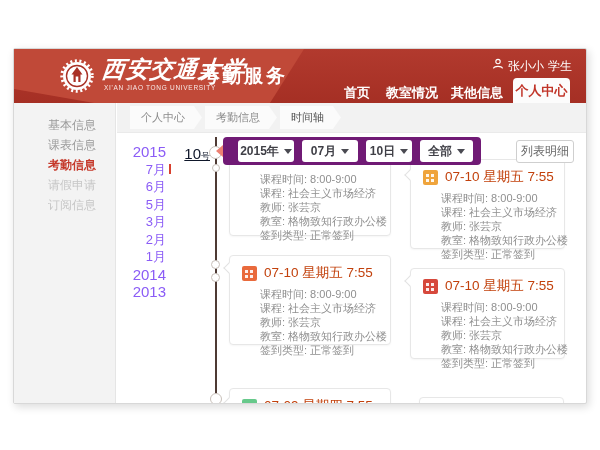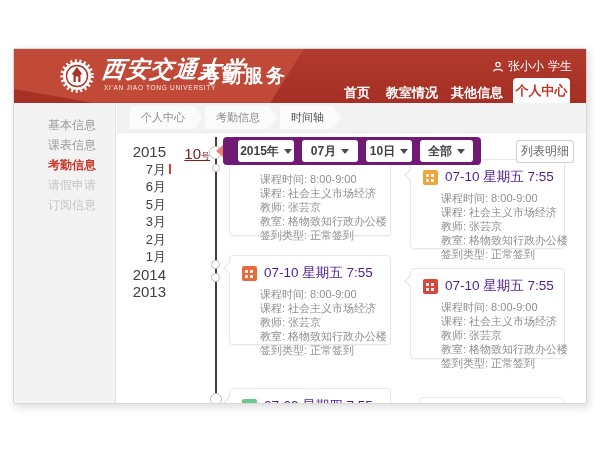--- a/index.html
+++ b/index.html
@@ -15,21 +15,21 @@
   .hdr-light { position:absolute; inset:0; background:#c04938;
                clip-path:polygon(0 0, 290px 0, 256px 100%, 80px 100%, 0 40px); }
   .logo { position:absolute; left:46px; top:10px; width:34px; height:34px; }
   .uni-cn { position:absolute; left:88px; top:5px; color:#fff; font-size:23px; font-weight:bold;
             font-style:italic; font-family:"DejaVu Serif", serif; letter-spacing:1px;
             transform:skewX(-6deg); white-space:nowrap; }
   .uni-en { position:absolute; left:90px; top:35px; color:rgba(255,255,255,.88);
             font-size:6.5px; letter-spacing:.7px; white-space:nowrap; }
   .svc-title { position:absolute; left:186px; top:14px; color:#fff; font-size:19px;
                font-weight:bold; letter-spacing:3px; white-space:nowrap; }
-  .user-chip { position:absolute; right:14px; top:9px; display:flex; align-items:center;
+  .user-chip { position:absolute; right:14px; top:9px; display:flex; 
                gap:4px; color:#fff; font-size:12px; cursor:pointer; }
   .nav-item { position:absolute; top:35px; color:#fff; font-size:13px; font-weight:bold;
               cursor:pointer; white-space:nowrap; }
   .nav-home   { left:330px; }
   .nav-rooms  { left:372px; }
   .nav-other  { left:437px;font-family:Liberation Serif, serif; }
   .nav-tab-active { position:absolute; left:499px; top:29px; width:57px; height:25px;
               background:#fcfcfc; border-radius:4px 4px 0 0; color:#c13529; font-size:13px;
               font-weight:bold; text-align:center; line-height:26px; cursor:pointer; }
 
@@ -46,25 +46,25 @@
               border-bottom:1px solid #eaeaea; display:flex; align-items:center;
               padding-left:13px; }
   .crumb { background:#fbfbfb; color:#8a8a8a; font-size:11px; padding:4px 17px 4px 11px;
            margin-right:3px; cursor:pointer; white-space:nowrap;
            clip-path:polygon(0 0, calc(100% - 8px) 0, 100% 50%, calc(100% - 8px) 100%, 0 100%);
            filter:drop-shadow(0 0 1px #cccccc); }
   .crumb.current { color:#555; }
 
   
   .tl-nav { position:absolute; left:102px; top:94px; width:50px; text-align:right; }
-  .tl-item { font-size:13px; color:#404040; height:17.5px; line-height:17.5px; cursor:pointer; }
+  .tl-item { font-size:13px; color:#8b5cf6; height:17.5px; line-height:17.5px; cursor:pointer; }
   .tl-item.year { font-size:15px; }
   .sel-tick { position:absolute; left:155px; top:115px; width:2px; height:10px; background:#d8402e; }
 
-  .day-label { position:absolute; width:40px; text-align:right; font-size:15px; color:#7f1d1d;text-decoration:underline; }
+  .day-label { position:absolute; width:40px; text-align:right; font-size:15px; color:#0f172a;text-decoration:underline; }
   .day-label .sfx { font-size:9px; }
   .day-10 { left:156px; top:96px; }
   .day-09 { left:153px; top:353px;margin-top:46px; }
 
   .tl-line { position:absolute; left:201px; top:88px; bottom:0; width:2px; background:#4e3a34; }
   .node { position:absolute; background:#fff; border:1px solid #c8c0ba; border-radius:50%; z-index:3; }
   .n1 { left:195px; top:97px;  width:13px; height:13px; }
   .n2 { left:198px; top:115px; width:8px;  height:8px; }
   .n3 { left:197px; top:211px; width:9px;  height:9px; }
   .n4 { left:197px; top:224px; width:9px;  height:9px; }
@@ -91,21 +91,21 @@
   
   .card { position:absolute; background:#fff; border:1px solid #e7e7e7; border-radius:4px;
           z-index:2; box-shadow:0 1px 2px rgba(0,0,0,.04); }
   .notch { position:absolute; left:-5px; top:10px; width:8px; height:8px; background:#fff;
            border-left:1px solid #e2e2e2; border-bottom:1px solid #e2e2e2; transform:rotate(45deg); }
   .hd { display:flex; align-items:center; gap:7px; padding:8px 0 0 12px; }
   .cicon { width:15px; height:15px; border-radius:2px; position:relative; flex:none; }
   .cicon::before { content:""; position:absolute; left:3px; top:4px; width:3px; height:3px;
            background:rgba(255,255,255,.9);
            box-shadow:5px 0 rgba(255,255,255,.9), 0 5px rgba(255,255,255,.9), 5px 5px rgba(255,255,255,.9); }
-  .hd-title { font-size:13.5px; color:#4c1d95; white-space:nowrap; }
+  .hd-title { font-size:13.5px; color:#c2410c; white-space:nowrap; }
   .bd { padding:5px 8px 0 30px; font-size:11px; color:#8f8f8f; line-height:14px; }
   .bd div { white-space:nowrap; }
   .card.no-hd .bd { padding-top:20px; }
 
   .card-r1l { left:215px; top:102px; width:162px; height:85px; z-index:1; }
   .card-r1r { left:396px; top:110px; width:155px; height:90px; }
   .card-r2l { left:215px; top:206px; width:162px; height:90px; }
   .card-r2r { left:396px; top:219px; width:155px; height:91px; }
   .card-r3l { left:215px; top:339px; width:162px; height:60px; }
   .card-r3r { left:405px; top:348px; width:145px; height:30px; }

